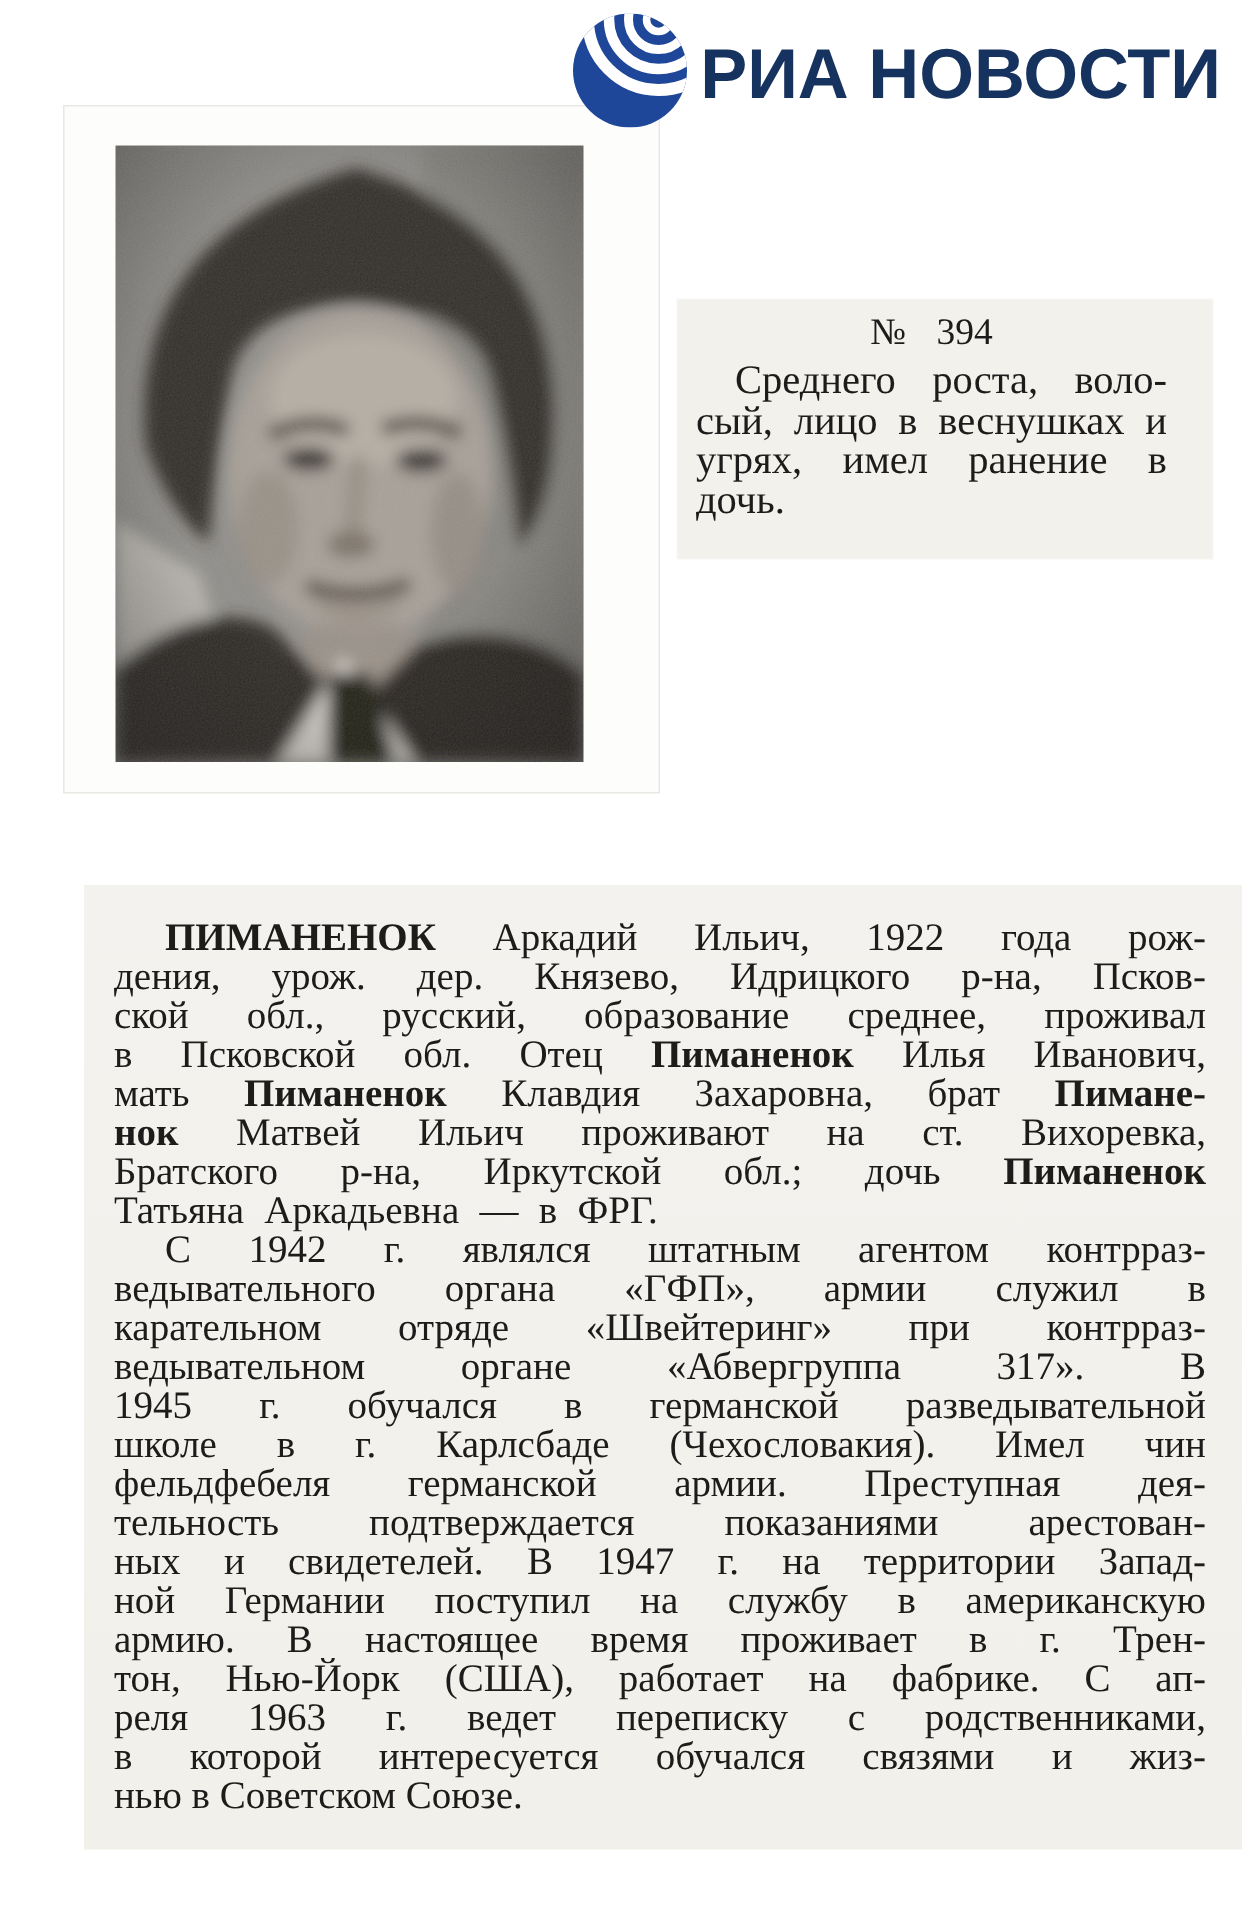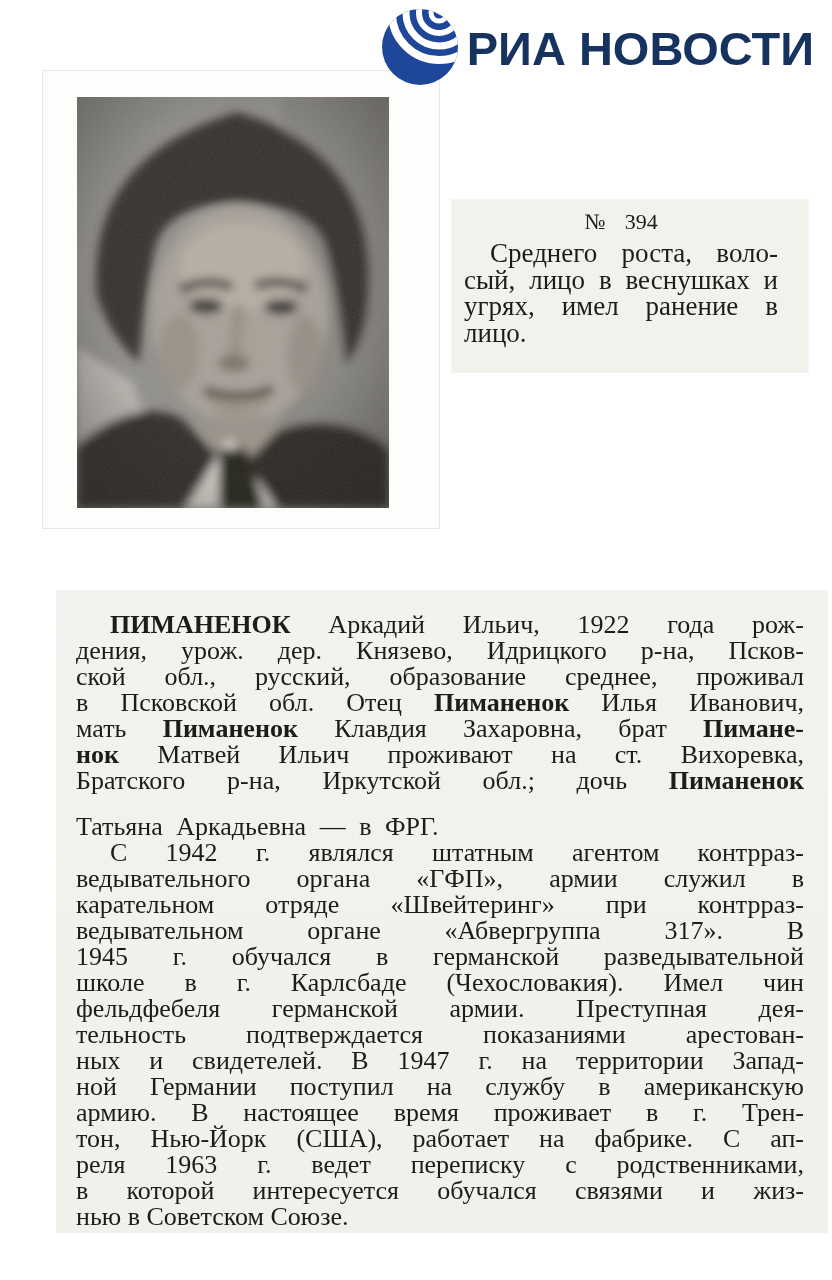--- a/index.html
+++ b/index.html
@@ -32,21 +32,21 @@
     color:var(--logo-navy,#16325e);letter-spacing:0;white-space:nowrap;line-height:76px;
   }
   
   .id-card{
     position:absolute;left:452px;top:200px;width:356px;height:172px;
     background:var(--paper,#f0efeb);box-sizing:border-box;
     padding:5px 30px 0 12px;z-index:2;overflow:hidden;
     box-shadow:0 0 0 1px #f6f5f2;
   }
   .id-number{
-    text-align:center;font-size:22px;line-height:33px;color:var(--ink,#1d1c1b);
+    text-align:center;font-size:25px;line-height:33px;color:var(--ink,#1d1c1b);
     word-spacing:14px;margin-bottom:2px;
   }
   .card-line{
     font-size:27px;line-height:26.5px;color:var(--ink,#1d1c1b);
     text-align:justify;text-align-last:justify;white-space:nowrap;
   }
   .card-line.no-just{text-align-last:left;white-space:normal;}
   .card-line.indent{text-indent:26px;}
   
   .doc{
@@ -54,21 +54,21 @@
     background:linear-gradient(180deg,#f3f2ee 0%,#f1f0eb 100%);
     box-sizing:border-box;padding:22px 24px 0 20px;z-index:1;overflow:hidden;
   }
   .doc-line{
     font-size:26px;line-height:26px;color:var(--ink,#1d1c1b);
     text-align:justify;text-align-last:justify;
   }
   .doc-line.no-just{text-align-last:left;}
   .doc-line.indent{text-indent:34px;}
   .doc-line .b{font-weight:700;}
-  .doc-line.wide{word-spacing:7px;margin-top:20px;}
+  .doc-line.wide{word-spacing:7px;}
 </style>
 </head>
 <body>
 
 <div class="page">
 
   <div class="photo-card">
     <div class="photo">
       <svg width="312" height="411" viewBox="0 0 312 411" preserveAspectRatio="none">
         <defs>
@@ -145,21 +145,21 @@
     </span>
     <span class="logo-text">РИА НОВОСТИ</span>
   </div>
 
   <div class="id-card">
     <div class="id-number">№ 394</div>
     <div class="id-text">
         <div class="card-line indent">Среднего роста, воло-</div>
         <div class="card-line">сый, лицо в веснушках и</div>
         <div class="card-line">угрях, имел ранение в</div>
-        <div class="card-line no-just">лицо.</div>
+        <div class="card-line no-just">дочь.</div>
       </div>
   </div>
 
   <div class="doc">
     <div class="doc-text">
         <div class="doc-line indent"><span class="b">ПИМАНЕНОК</span><span> Аркадий Ильич, 1922 года рож-</span></div>
         <div class="doc-line"><span>дения, урож. дер. Князево, Идрицкого р-на, Псков-</span></div>
         <div class="doc-line"><span>ской обл., русский, образование среднее, проживал</span></div>
         <div class="doc-line"><span>в Псковской обл. Отец </span><span class="b">Пиманенок</span><span> Илья Иванович,</span></div>
         <div class="doc-line"><span>мать </span><span class="b">Пиманенок</span><span> Клавдия Захаровна, брат </span><span class="b">Пимане-</span></div>

